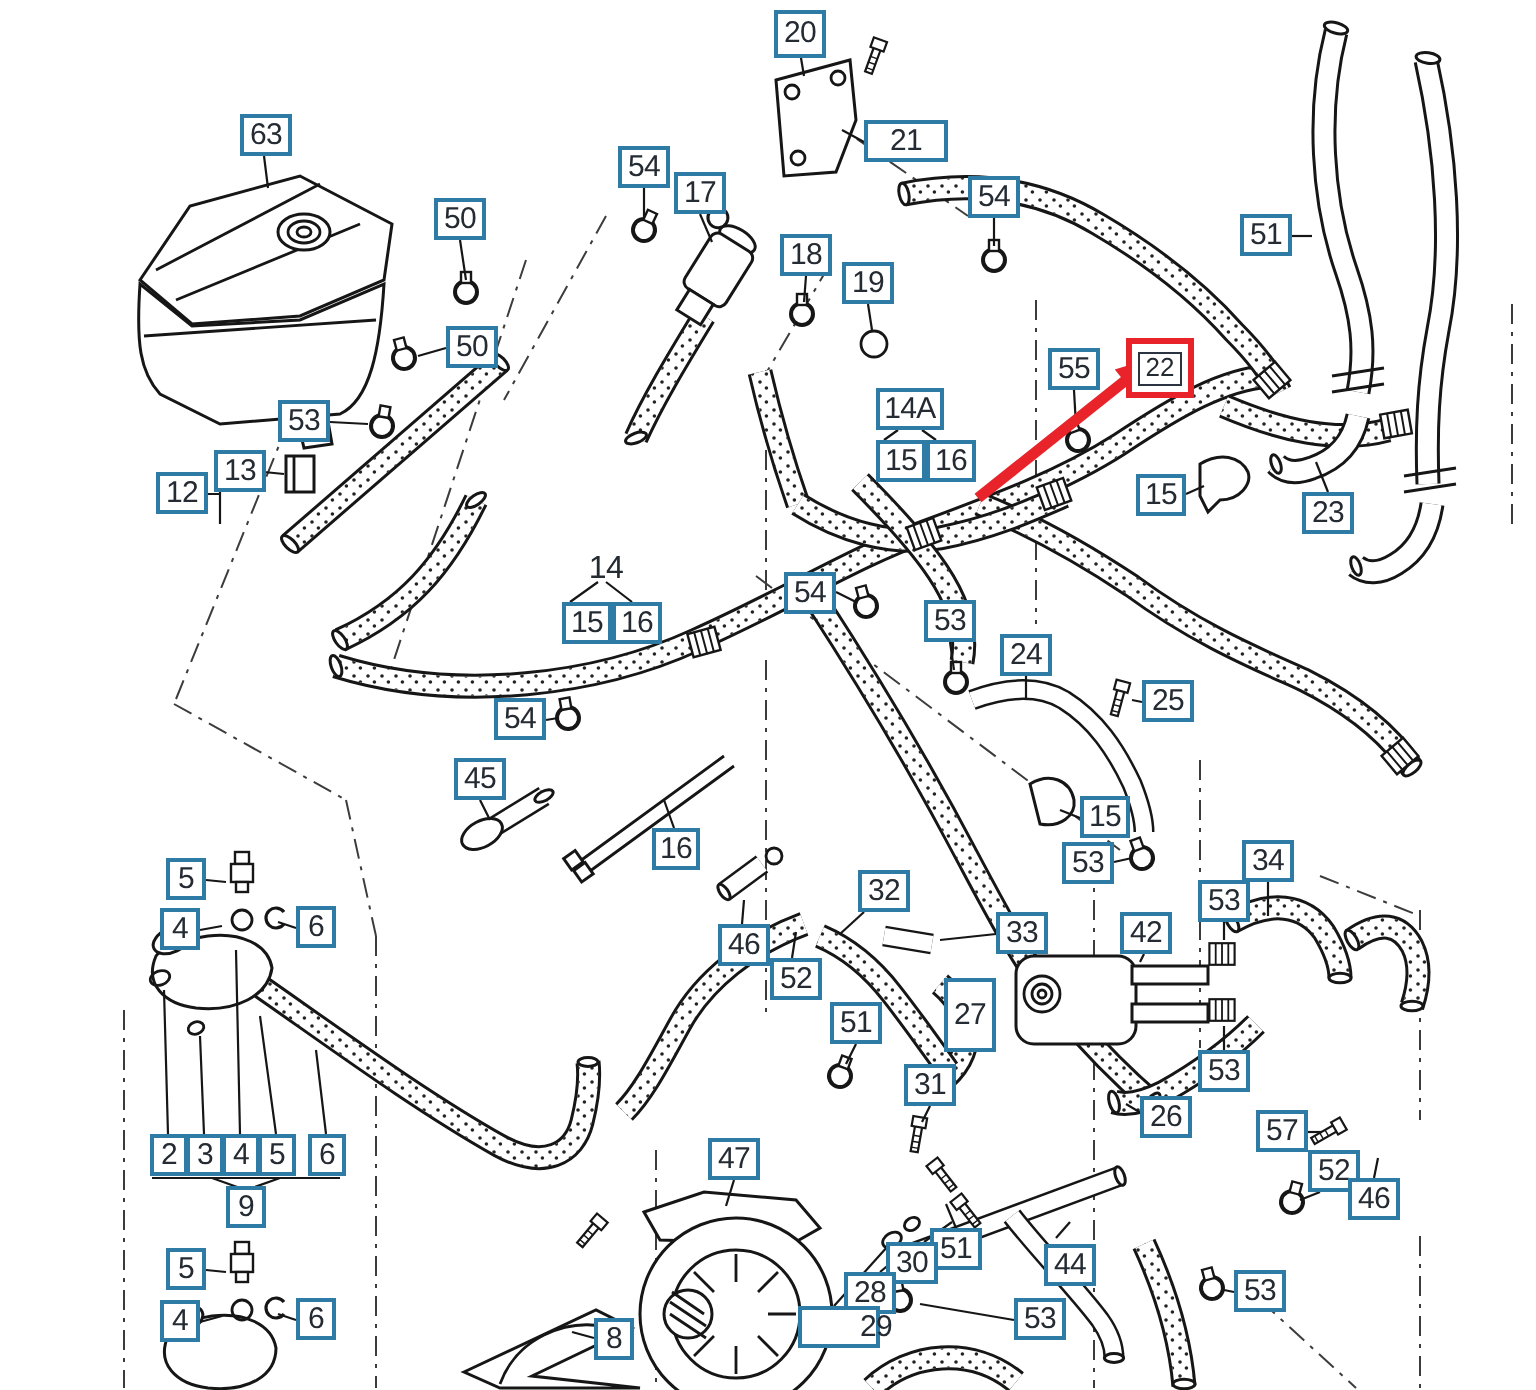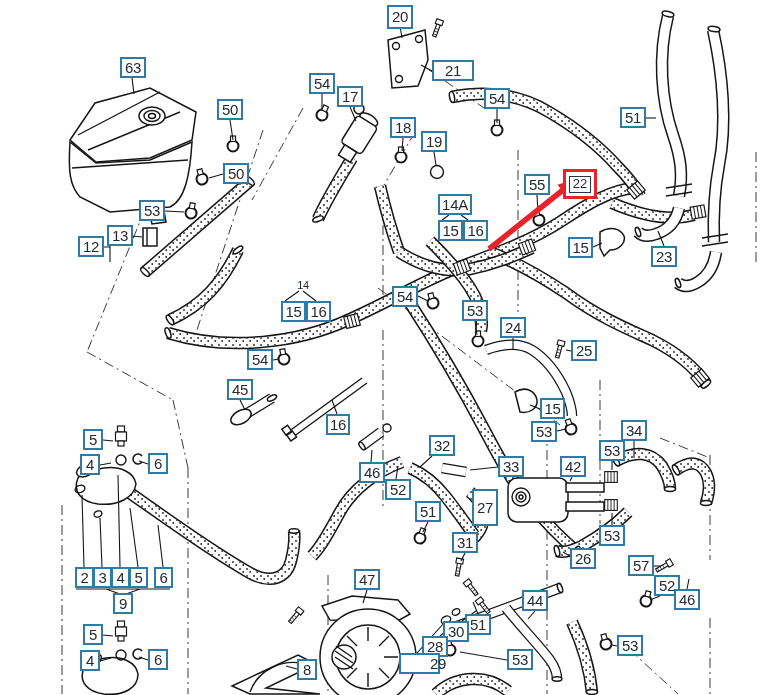--- a/index.html
+++ b/index.html
@@ -5,21 +5,21 @@
 <style>
   html,body{margin:0;padding:0;background:#fff;}
   #canvas{position:relative;width:768px;height:695px;background:#fff;overflow:hidden;
           font-family:"Liberation Sans",sans-serif;}
   #art{position:absolute;left:0;top:0;z-index:1;}
   #labels-layer{position:absolute;left:0;top:0;width:768px;height:695px;z-index:2;}
   .callout{position:absolute;box-sizing:border-box;border:2px solid var(--cb,#2e7ba6);
            background:#fff;color:var(--ct,#252b33);
            font-size:15px;line-height:16px;letter-spacing:-0.3px;
            display:flex;align-items:center;justify-content:center;}
-  .callout.plain{border:none;background:transparent;font-size:11px;}
+  .callout.plain{border:none;background:transparent;font-size:16px;}
   .hlbox{position:absolute;width:34px;height:30px;box-sizing:border-box;
          border:3.5px solid var(--hl,#e8232a);background:#fff;z-index:3;
          display:flex;align-items:center;justify-content:center;}
   .hlinner{width:22px;height:17px;box-sizing:border-box;border:1.5px solid #2b3442;
            color:var(--ct,#252b33);font-size:13px;line-height:14px;
            display:flex;align-items:center;justify-content:center;}
   
   .lO{fill:none;stroke:#161616;stroke-width:12.5;}
   .lI{fill:none;stroke:#ffffff;stroke-width:9.5;}
   .lS{fill:none;stroke:url(#spk);stroke-width:9.5;}
@@ -468,21 +468,21 @@
       <div class="callout" style="left: 560px; top: 456px; width: 26px; height: 21px;">42</div>
       <div class="callout" style="left: 385px; top: 479px; width: 26px; height: 21px;">52</div>
       <div class="callout" style="left: 415px; top: 501px; width: 26px; height: 21px;">51</div>
       <div class="callout" style="left: 472px; top: 489px; width: 26px; height: 37px;">27</div>
       <div class="callout" style="left: 452px; top: 532px; width: 26px; height: 21px;">31</div>
       <div class="callout" style="left: 599px; top: 525px; width: 26px; height: 21px;">53</div>
       <div class="callout" style="left: 570px; top: 548px; width: 26px; height: 21px;">26</div>
       <div class="callout" style="left: 628px; top: 555px; width: 26px; height: 21px;">57</div>
       <div class="callout" style="left: 654px; top: 575px; width: 26px; height: 21px;">52</div>
       <div class="callout" style="left: 674px; top: 589px; width: 26px; height: 21px;">46</div>
-      <div class="callout" style="left: 522px; top: 590px; width: 26px; height: 21px;">44</div>
+      <div class="callout" style="left: 522px; top: 622px; width: 26px; height: 21px;">44</div>
       <div class="callout" style="left: 354px; top: 569px; width: 26px; height: 21px;">47</div>
       <div class="callout" style="left: 297px; top: 659px; width: 20px; height: 21px;">8</div>
       <div class="callout" style="left: 465px; top: 614px; width: 26px; height: 21px;">51</div>
       <div class="callout" style="left: 443px; top: 621px; width: 26px; height: 21px;">30</div>
       <div class="callout" style="left: 422px; top: 636px; width: 26px; height: 21px;">28</div>
       <div class="callout" style="left: 399px; top: 653px; width: 26px; height: 21px; padding-left: 37px;">29</div>
       <div class="callout" style="left: 507px; top: 649px; width: 26px; height: 21px;">53</div>
       <div class="callout" style="left: 617px; top: 635px; width: 26px; height: 21px;">53</div>
     </div>
 

